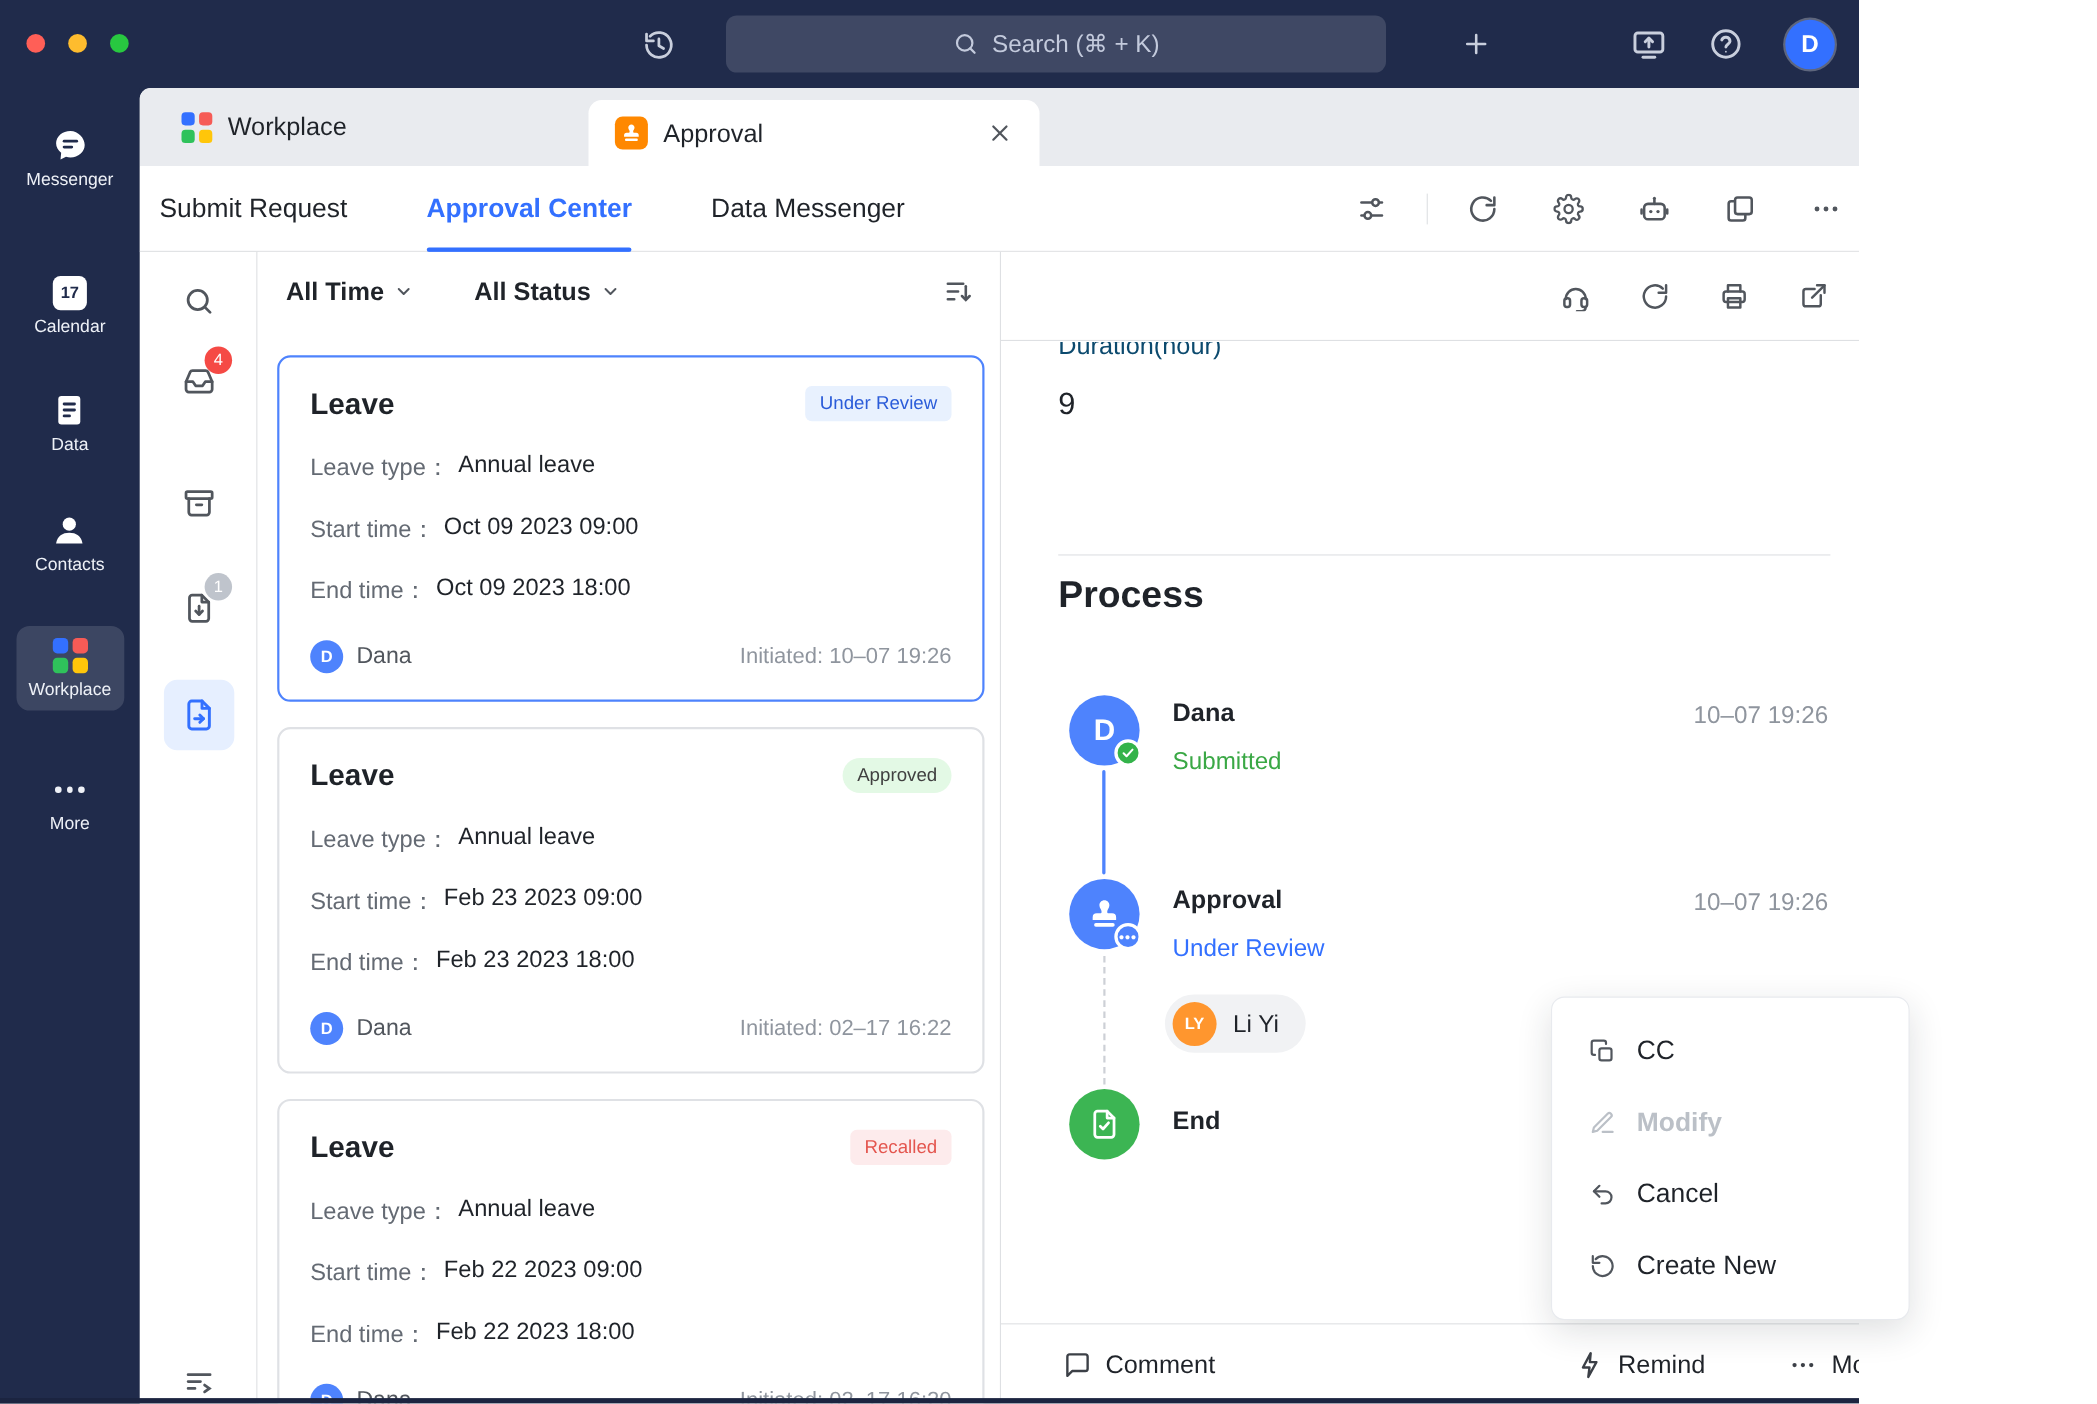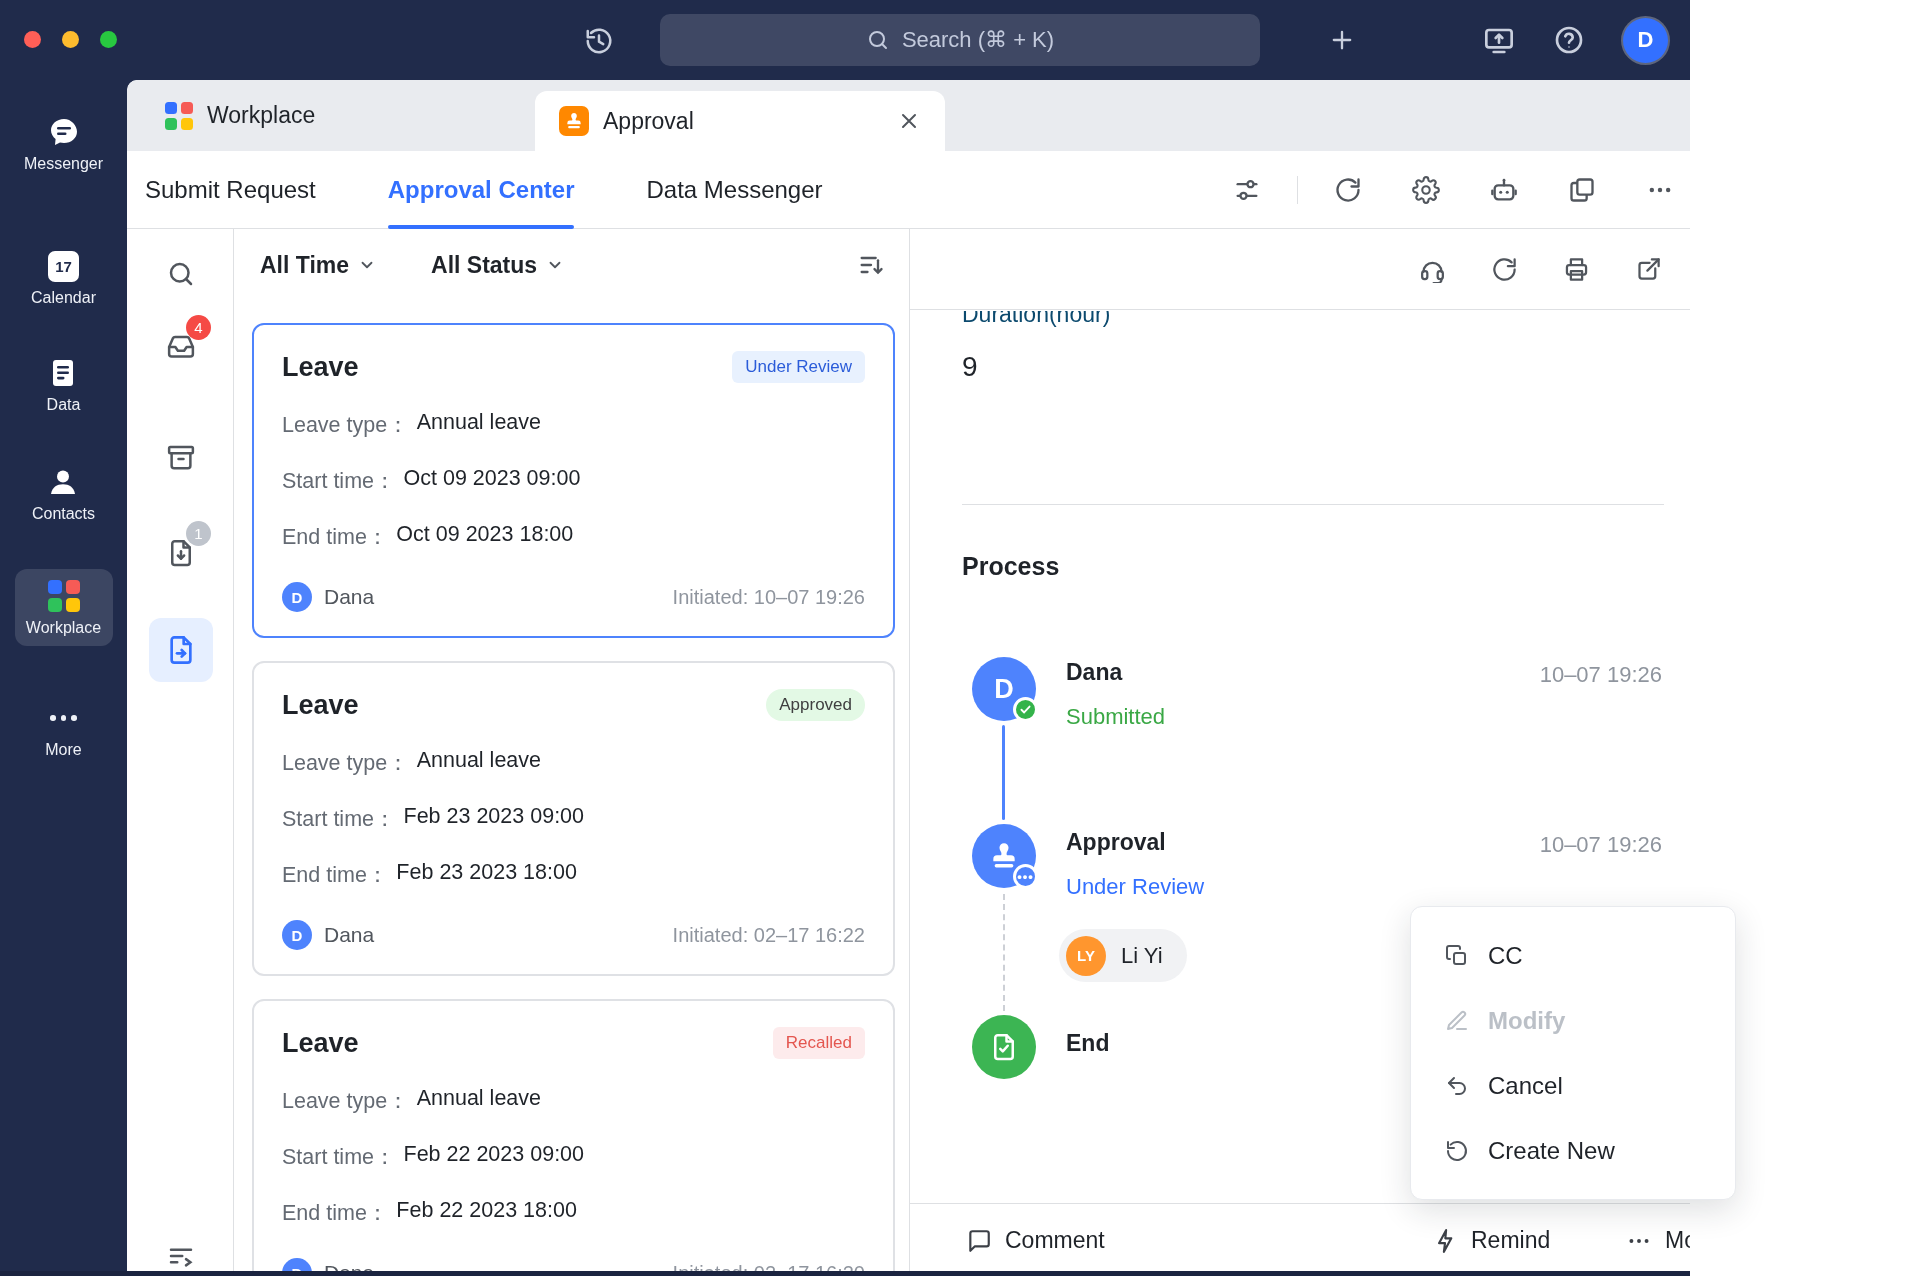--- a/index.html
+++ b/index.html
@@ -102,21 +102,21 @@
 
   
   .detail { position:absolute; left:782px; top:0; right:0; bottom:0; border-left:1px solid #dee0e3; background:#fff; }
   .dtoolbar { position:absolute; left:0; top:0; right:0; height:81px; border-bottom:1px solid #dee0e3;
     display:flex; align-items:center; justify-content:flex-end; gap:45px; padding-right:28px; color:#51565d; }
   .dbody { position:absolute; left:0; top:82px; right:0; bottom:74px; overflow:hidden; padding-left:52px; }
   .dur-label { margin-top:-11px; font-size:23px; line-height:28px; color:#0c4a6e; }
   .dur-value { margin-top:22px; font-size:28px; line-height:34px; color:#1f2329; }
   .reason { margin-top:40px; font-size:23px; line-height:28px; color:#b8bdc6; }
   .dhr { margin-top:120px; margin-right:26px; border:none; border-top:1px solid #dee0e3; }
-  .process-title { margin-top:44px; font-size:25px; font-weight:700; line-height:34px; }
+  .process-title { margin-top:19px; font-size:34px; font-weight:700; line-height:34px; }
   .timeline { position:relative; margin-top:74px; margin-right:28px; height:470px; }
   .tnode { position:absolute; left:10px; width:64px; height:64px; border-radius:50%;
     display:flex; align-items:center; justify-content:center; }
   .tnode-blue { background:#4e83fd; } .tnode-green { background:#3cb553; }
   .tnode .init { color:#fff; font-size:27px; font-weight:700; }
   .nbadge { position:absolute; width:25px; height:25px; border-radius:50%; border:3px solid #fff;
     display:flex; align-items:center; justify-content:center; }
   .nbadge-check { background:#34b34a; }
   .nbadge-dots { background:#4e83fd; color:#fff; font-size:13px; letter-spacing:1px; font-weight:700; }
   .tname { position:absolute; left:104px; font-size:23px; font-weight:600; color:#1f2329; }

